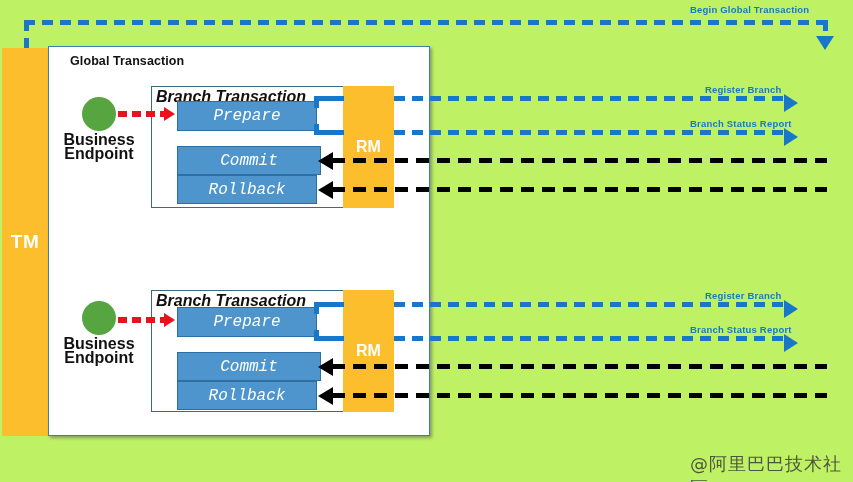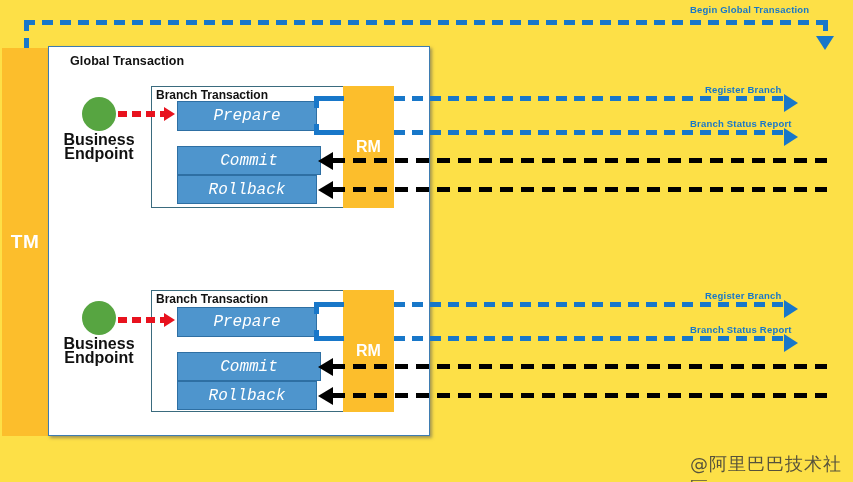--- a/index.html
+++ b/index.html
@@ -1,36 +1,36 @@
 <!DOCTYPE html>
 <html><head>
 <meta charset="utf-8">
 <style>
   html,body{margin:0;padding:0;background:#000;}
   body{width:853px;height:482px;overflow:hidden;font-family:"Liberation Sans",sans-serif;}
-  #stage{position:relative;width:853px;height:482px;background:#fde047;}
+  #stage{position:relative;width:853px;height:482px;background:#bef264;}
 
   
   .abs{position:absolute;}
 
   
   .pillar{position:absolute;background:#FCBE2C;display:flex;align-items:center;justify-content:center;}
   .pillar span{color:#FFFFFF;font-size:19px;font-weight:600;letter-spacing:.5px;}
   #tm{left:2px;top:48px;width:46px;height:388px;}
   #tc{left:805px;top:44px;width:46px;height:392px;}
 
   
   #global-panel{position:absolute;left:48px;top:46px;width:382px;height:390px;background:#FFFFFF;border:1.5px solid #3E7CB1;box-sizing:border-box;box-shadow:2px 2px 3px rgba(90,90,90,.55);}
   #global-title{position:absolute;left:62px;top:54px;font-size:12.5px;font-weight:700;color:#111;letter-spacing:.1px;margin-left:8px;}
 
   
   .branch{position:absolute;background:#FFFFFF;border:1.2px solid #3A6B7E;box-sizing:border-box;}
   #branch1{left:151px;top:86px;width:193px;height:122px;}
   #branch2{left:151px;top:290px;width:193px;height:122px;}
-  .branch-title{position:absolute;font-size:12px;font-weight:700;color:#111;}
+  .branch-title{position:absolute;font-size:16px;font-weight:700;color:#111;font-style:italic;}
   #branch1-title{left:156px;top:88px;}
   #branch2-title{left:156px;top:292px;}
 
   
   .act{position:absolute;background:#4E95CD;border:1px solid #2E6FA3;box-sizing:border-box;display:flex;align-items:center;justify-content:center;}
   .act span{color:#FFFFFF;font-style:italic;font-size:16px;font-family:Liberation Mono, monospace;}
   .prepare{left:177px;width:140px;height:30px;}
   .commit{left:177px;width:144px;height:29px;}
   .rollback{left:177px;width:140px;height:29px;}
   #prepare1{top:101px;}  #commit1{top:146px;}  #rollback1{top:175px;}

